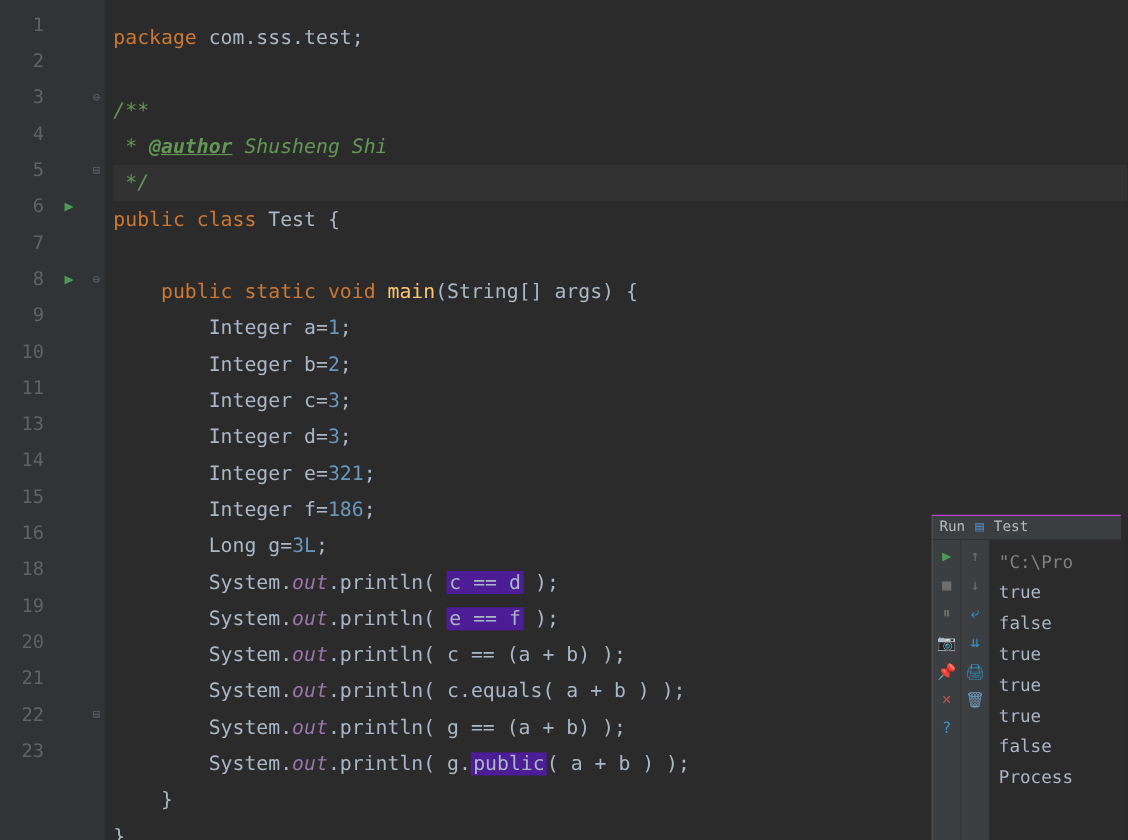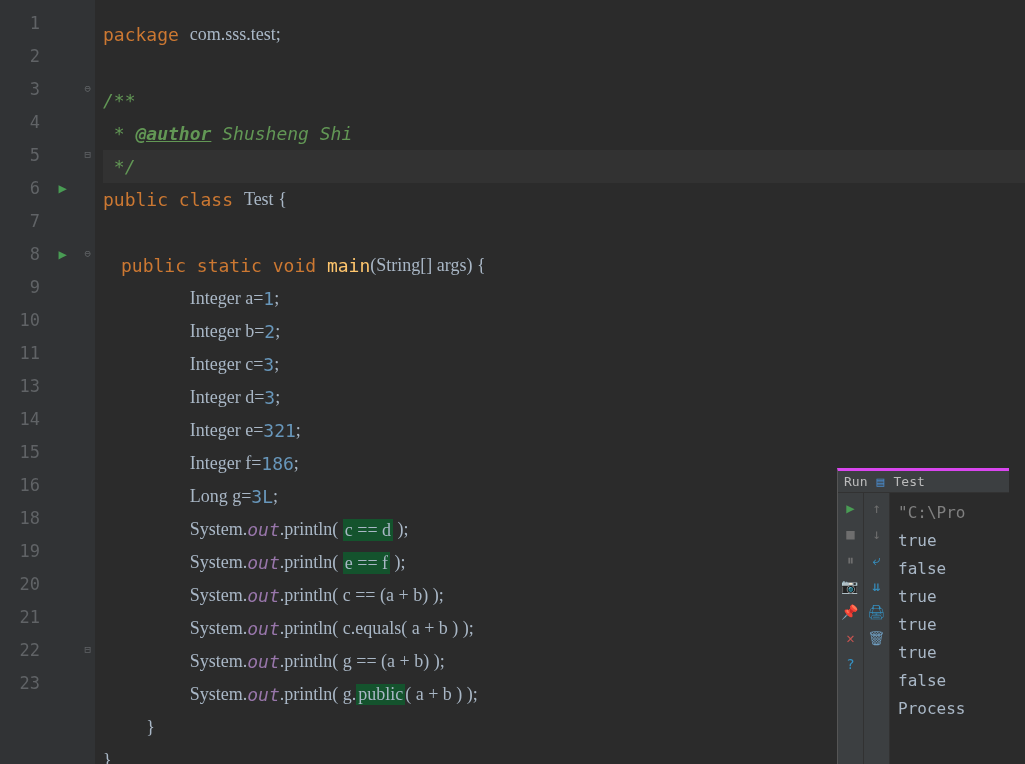--- a/index.html
+++ b/index.html
@@ -55,35 +55,35 @@
     display: flex;
     align-items: center;
     white-space: pre;
   }
   .kw { color: #cc7832; }
   .comment { color: #629755; font-style: italic; }
   .comment-tag { color: #629755; font-style: italic; font-weight: bold; text-decoration: underline; }
   .num { color: #6897bb; }
   .method { color: #ffc66d; }
   .field { color: #9876aa; font-style: italic; }
-  .ident { color: #a9b7c6; font-family: Liberation Serif, serif; }
-  .highlight-box { background: #14532d; padding: 0 2px; }
+  .ident { color: #a9b7c6; }
+  .highlight-box { background: #4c1d95; padding: 0 2px; }
   .error-underline { border-bottom: 2px wavy #ff6b68; }
   
   .current-line { background: #323232; }
   
   .run-panel {
     position: absolute;
-    right: 16px;
+    right: 6px;
     top: 468px;
     width: 172px;
     height: 296px;
     background: #3c3f41;
     border-left: 1px solid #555;
-    border-top: 3px solid #d946ef;
+    border-top: 1px solid #d946ef;
     display: flex;
     flex-direction: column;
     font-size: 13px;
   }
   .run-header {
     height: 22px;
     background: #3c3f41;
     display: flex;
     align-items: center;
     padding-left: 6px;

